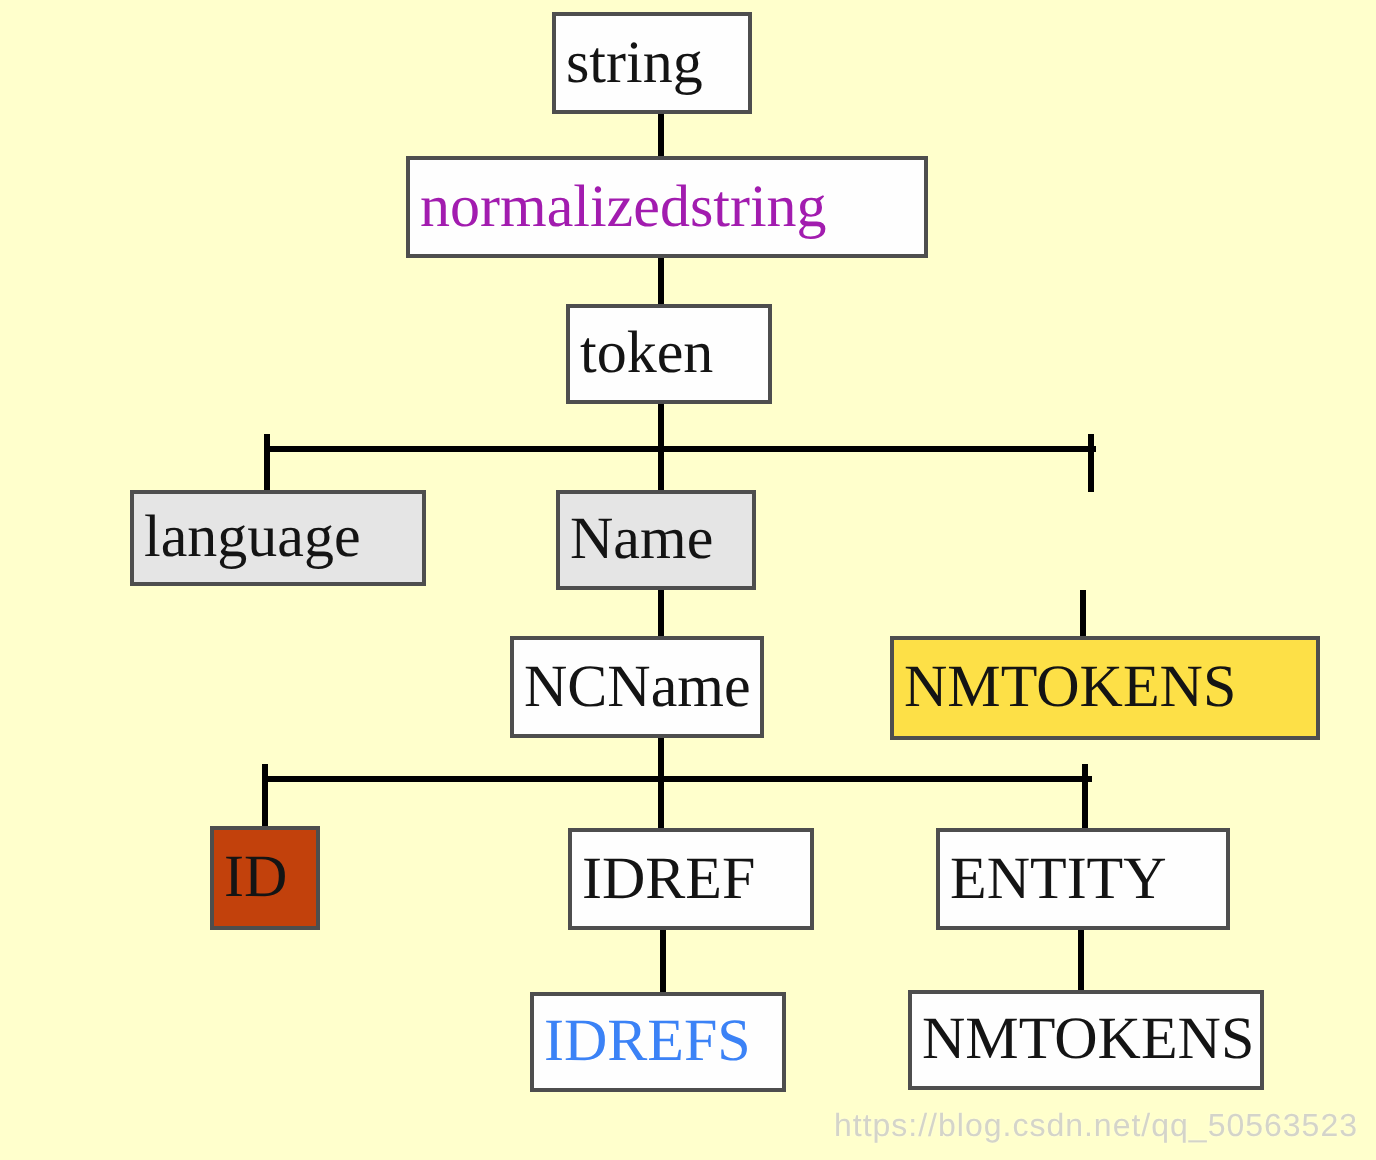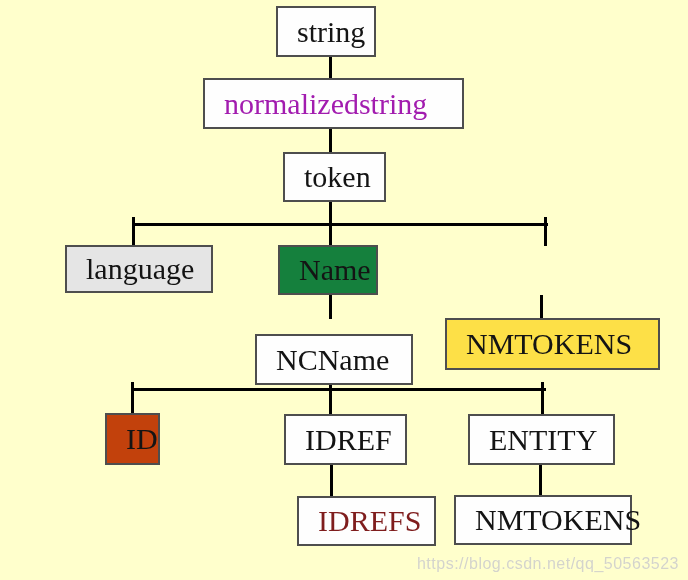--- a/index.html
+++ b/index.html
@@ -17,21 +17,21 @@
     width: 688px;
     height: 580px;
   }
   .node {
     position: absolute;
     box-sizing: border-box;
     border: 2px solid #4e4e4e;
     background: #fefefe;
     display: flex;
     align-items: center;
-    padding-left: 19px;
+    padding-left: 5px;
     font-size: 30px;
     color: #141414;
     white-space: nowrap;
     font-family: "Liberation Serif", serif;
   }
   .seg {
     position: absolute;
   }
   .watermark {
     position: absolute;
@@ -61,21 +61,21 @@
     <div class="seg" style="left: 329px; top: 368px; width: 3px; height: 47px; background: rgb(0, 0, 0);"></div>
     <div class="seg" style="left: 131px; top: 388px; width: 415px; height: 3px; background: rgb(0, 0, 0);"></div>
     <div class="seg" style="left: 131px; top: 382px; width: 3px; height: 32px; background: rgb(0, 0, 0);"></div>
     <div class="seg" style="left: 541px; top: 382px; width: 3px; height: 33px; background: rgb(0, 0, 0);"></div>
     <div class="seg" style="left: 330px; top: 464px; width: 3px; height: 33px; background: rgb(0, 0, 0);"></div>
     <div class="seg" style="left: 539px; top: 464px; width: 3px; height: 32px; background: rgb(0, 0, 0);"></div>
     <div class="node" style="left: 276px; top: 6px; width: 100px; height: 51px; background: rgb(254, 254, 254); border-color: rgb(78, 78, 78); color: rgb(20, 20, 20);">string</div>
     <div class="node" style="left: 203px; top: 78px; width: 261px; height: 51px; background: rgb(254, 254, 254); border-color: rgb(78, 78, 78); color: #a21caf;">normalizedstring</div>
     <div class="node" style="left: 283px; top: 152px; width: 103px; height: 50px; background: rgb(254, 254, 254); border-color: rgb(78, 78, 78); color: rgb(20, 20, 20);">token</div>
     <div class="node" style="left: 65px; top: 245px; width: 148px; height: 48px; background: #e5e5e5; border-color: rgb(78, 78, 78); color: rgb(20, 20, 20);">language</div>
-    <div class="node" style="left: 278px; top: 245px; width: 100px; height: 50px; background: #15803d; border-color: rgb(78, 78, 78); color: rgb(20, 20, 20);">Name</div>
-    <div class="node" style="left: 255px; top: 318px; width: 158px; height: 51px; background: rgb(254, 254, 254); border-color: rgb(78, 78, 78); color: rgb(20, 20, 20); margin-top: 16px;">NCName</div>
+    <div class="node" style="left: 278px; top: 245px; width: 100px; height: 50px; background: #e5e5e5; border-color: rgb(78, 78, 78); color: rgb(20, 20, 20);">Name</div>
+    <div class="node" style="left: 255px; top: 318px; width: 127px; height: 51px; background: rgb(254, 254, 254); border-color: rgb(78, 78, 78); color: rgb(20, 20, 20);">NCName</div>
     <div class="node" style="left: 445px; top: 318px; width: 215px; height: 52px; background: #fde047; border-color: rgb(78, 78, 78); color: rgb(20, 20, 20); text-align: center;">NMTOKENS</div>
     <div class="node" style="left: 105px; top: 413px; width: 55px; height: 52px; background: #c2410c; border-color: rgb(78, 78, 78); color: rgb(20, 20, 20);">ID</div>
     <div class="node" style="left: 272px; top: 414px; width: 123px; height: 51px; background: rgb(254, 254, 254); border-color: rgb(78, 78, 78); color: rgb(20, 20, 20); margin-left: 12px;">IDREF</div>
     <div class="node" style="left: 468px; top: 414px; width: 147px; height: 51px; background: rgb(254, 254, 254); border-color: rgb(78, 78, 78); color: rgb(20, 20, 20);">ENTITY</div>
-    <div class="node" style="left: 265px; top: 496px; width: 139px; height: 50px; background: rgb(254, 254, 254); border-color: rgb(78, 78, 78); color: #7f1d1d; margin-left: 32px;">IDREFS</div>
+    <div class="node" style="left: 265px; top: 496px; width: 128px; height: 50px; background: rgb(254, 254, 254); border-color: rgb(78, 78, 78); color: #3b82f6;">IDREFS</div>
     <div class="node" style="left: 454px; top: 495px; width: 178px; height: 50px; background: rgb(254, 254, 254); border-color: rgb(78, 78, 78); color: rgb(20, 20, 20);">NMTOKENS</div>
   </div>
 
 </body></html>

